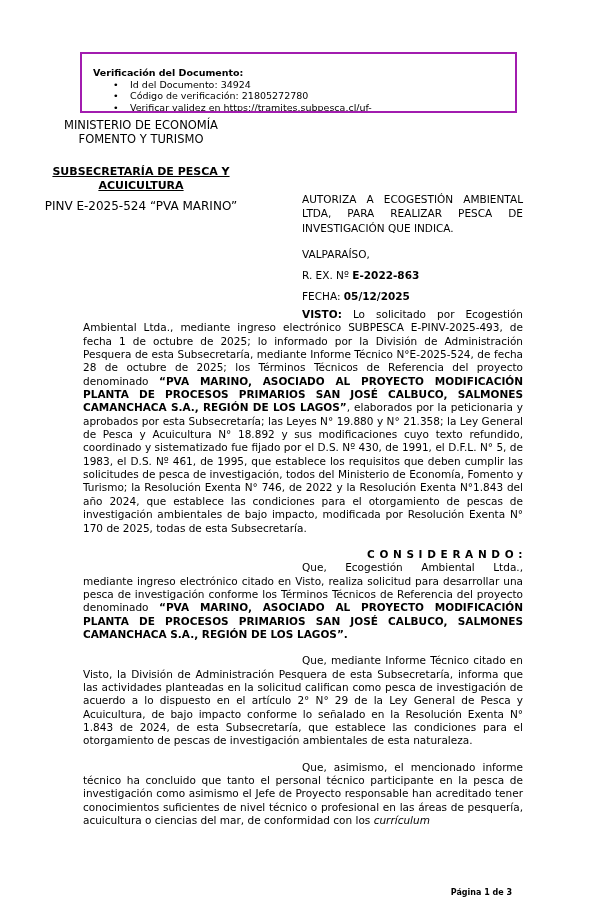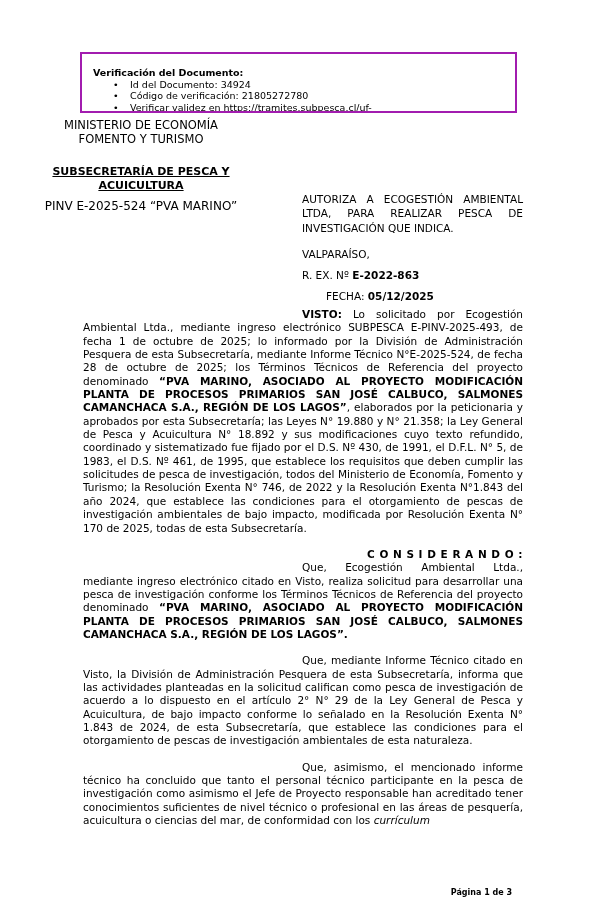--- a/index.html
+++ b/index.html
@@ -52,21 +52,21 @@
   .title-block {
     position: absolute;
     left: 302px; top: 192px;
     width: 221px;
     font-size: 10.5px;
     line-height: 14.3px;
   }
   .subject { text-align: justify; }
   .city-line { margin-top: 12px; }
   .res-line { margin-top: 7px; }
-  .date-line { margin-top: 7px; margin-left: 24px; }
+  .date-line { margin-top: 7px; }
   .bold { font-weight: bold; }
 
   
   .body-text {
     position: absolute;
     left: 83px; top: 308px;
     width: 440px;
     font-size: 10.5px;
     line-height: 13.35px;
     text-align: justify;

